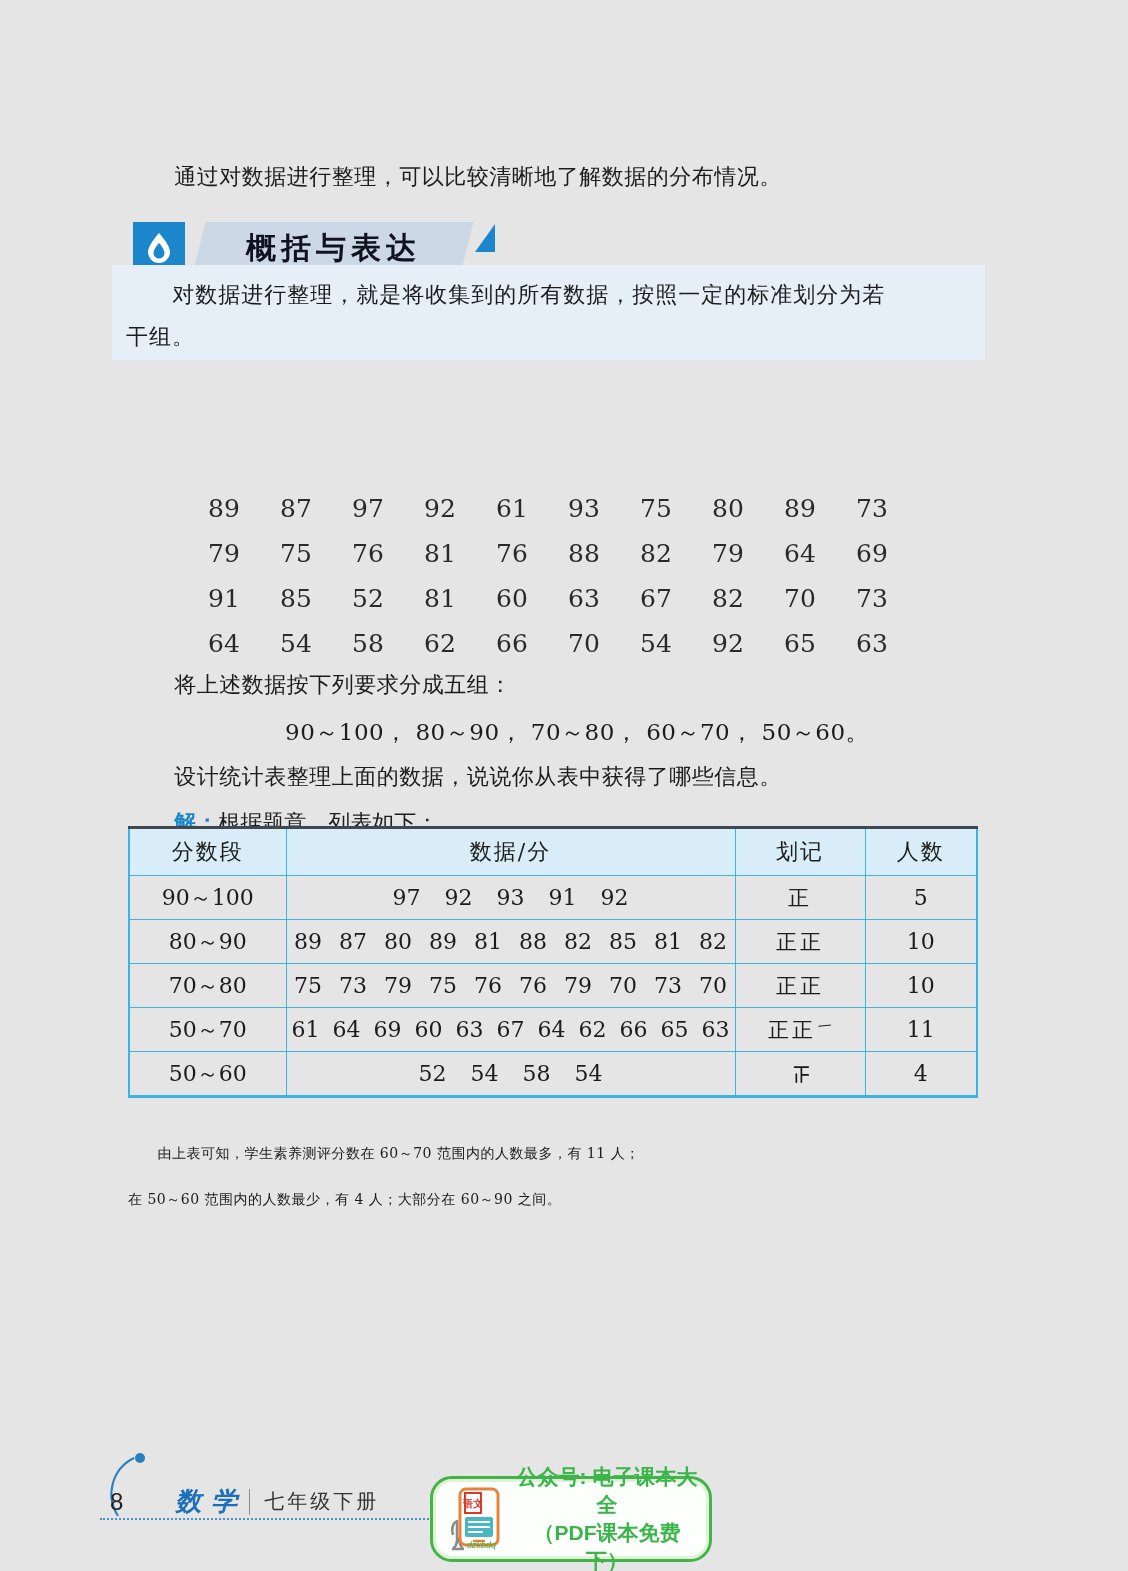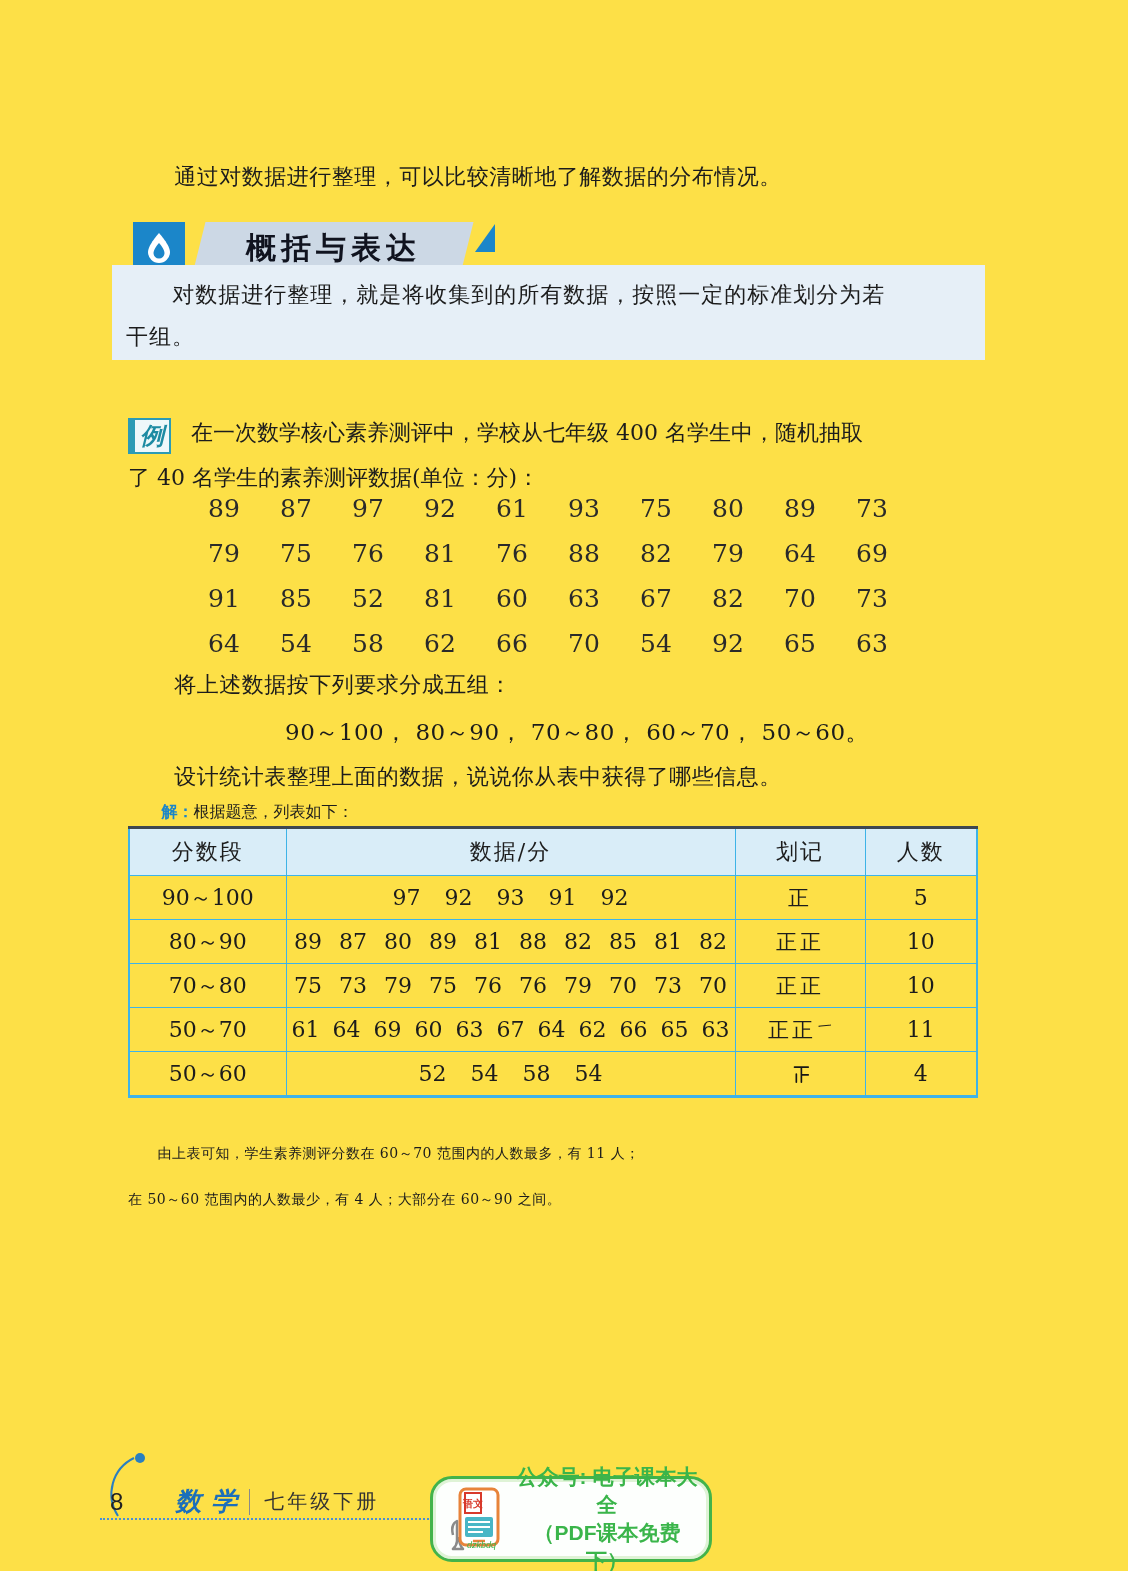--- a/index.html
+++ b/index.html
@@ -1,20 +1,20 @@
 <!DOCTYPE html>
 <html><head>
 <meta charset="utf-8">
 <style>
   html,body{margin:0;padding:0;background:#ffffff;}
   .page{
     position:relative;
     width:1128px;
     height:1571px;
-    background:#fde047;
+    background:#e5e5e5;
     font-family:"DejaVu Serif","Liberation Serif",serif;
     color:#1c1c1c;
     overflow:hidden;
   }
   .abs{position:absolute;}
 
   
   .intro{
     left:128px; top:132px; width:884px;
     font-size:22px; line-height:45px; letter-spacing:0.5px;
@@ -72,21 +72,21 @@
     display:grid; grid-template-columns:repeat(10,1fr); grid-auto-rows:45px;
   }
   .grid-cell{
     display:flex; align-items:center; justify-content:center;
     font-size:25px; color:#2a2a2a;
   }
 
   .grouping-intro{left:128px; top:648px; width:800px; font-size:22px; letter-spacing:0.5px; text-indent:2.1em;}
   .groups-line{left:285px; top:694px; font-size:23px; letter-spacing:0.5px;}
   .task-text{left:128px; top:740px; width:860px; font-size:22px; letter-spacing:0.5px; text-indent:2.1em;}
-  .solution-line{left:128px; top:786px; width:700px; font-size:16px; text-indent:2.1em;}
+  .solution-line{left:128px; top:786px; width:700px; font-size:22px; text-indent:2.1em;}
   .solution-label{color:#1b86c9; font-weight:bold;}
 
   
   .stat-table{
     left:128px; top:826px; width:848px;
     border-collapse:collapse; table-layout:fixed;
     border-top:3px solid #3f4750;
     border-bottom:3px solid #3eb3e8;
     border-left:2px solid #3eb3e8;
     border-right:2px solid #3eb3e8;
@@ -168,22 +168,20 @@
       <span class="banner-title">概括与表达</span>
     </div>
     <div class="banner-tri"></div>
   </div>
 
   <div class="abs defbox">
     <p>对数据进行整理，就是将收集到的所有数据，按照一定的标准划分为若
 干组。</p>
   </div>
 
-  <p class="abs example-para"><span class="example-badge">例</span><span>在一次数学核心素养测评中，学校从七年级 400 名学生中，随机抽取
-了 40 名学生的素养测评数据(单位：分)：</span></p>
 
   <div class="abs raw-grid">
       <div class="grid-cell">89</div>
       <div class="grid-cell">87</div>
       <div class="grid-cell">97</div>
       <div class="grid-cell">92</div>
       <div class="grid-cell">61</div>
       <div class="grid-cell">93</div>
       <div class="grid-cell">75</div>
       <div class="grid-cell">80</div>

